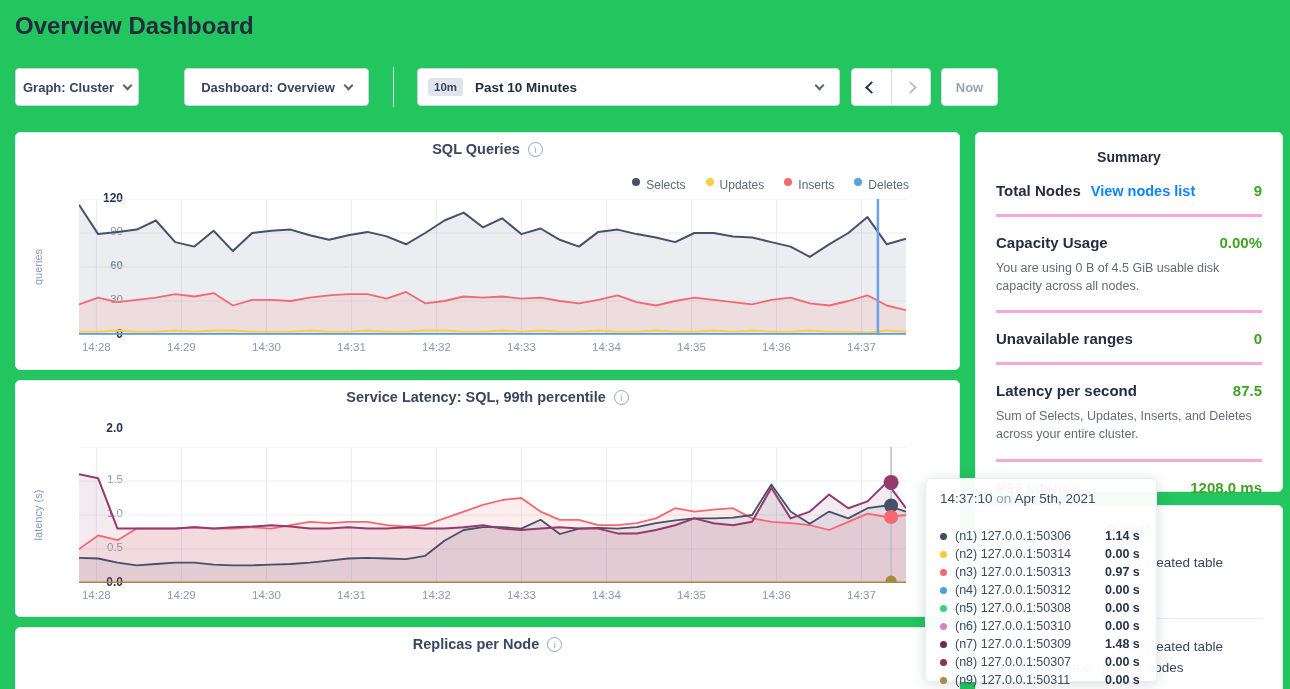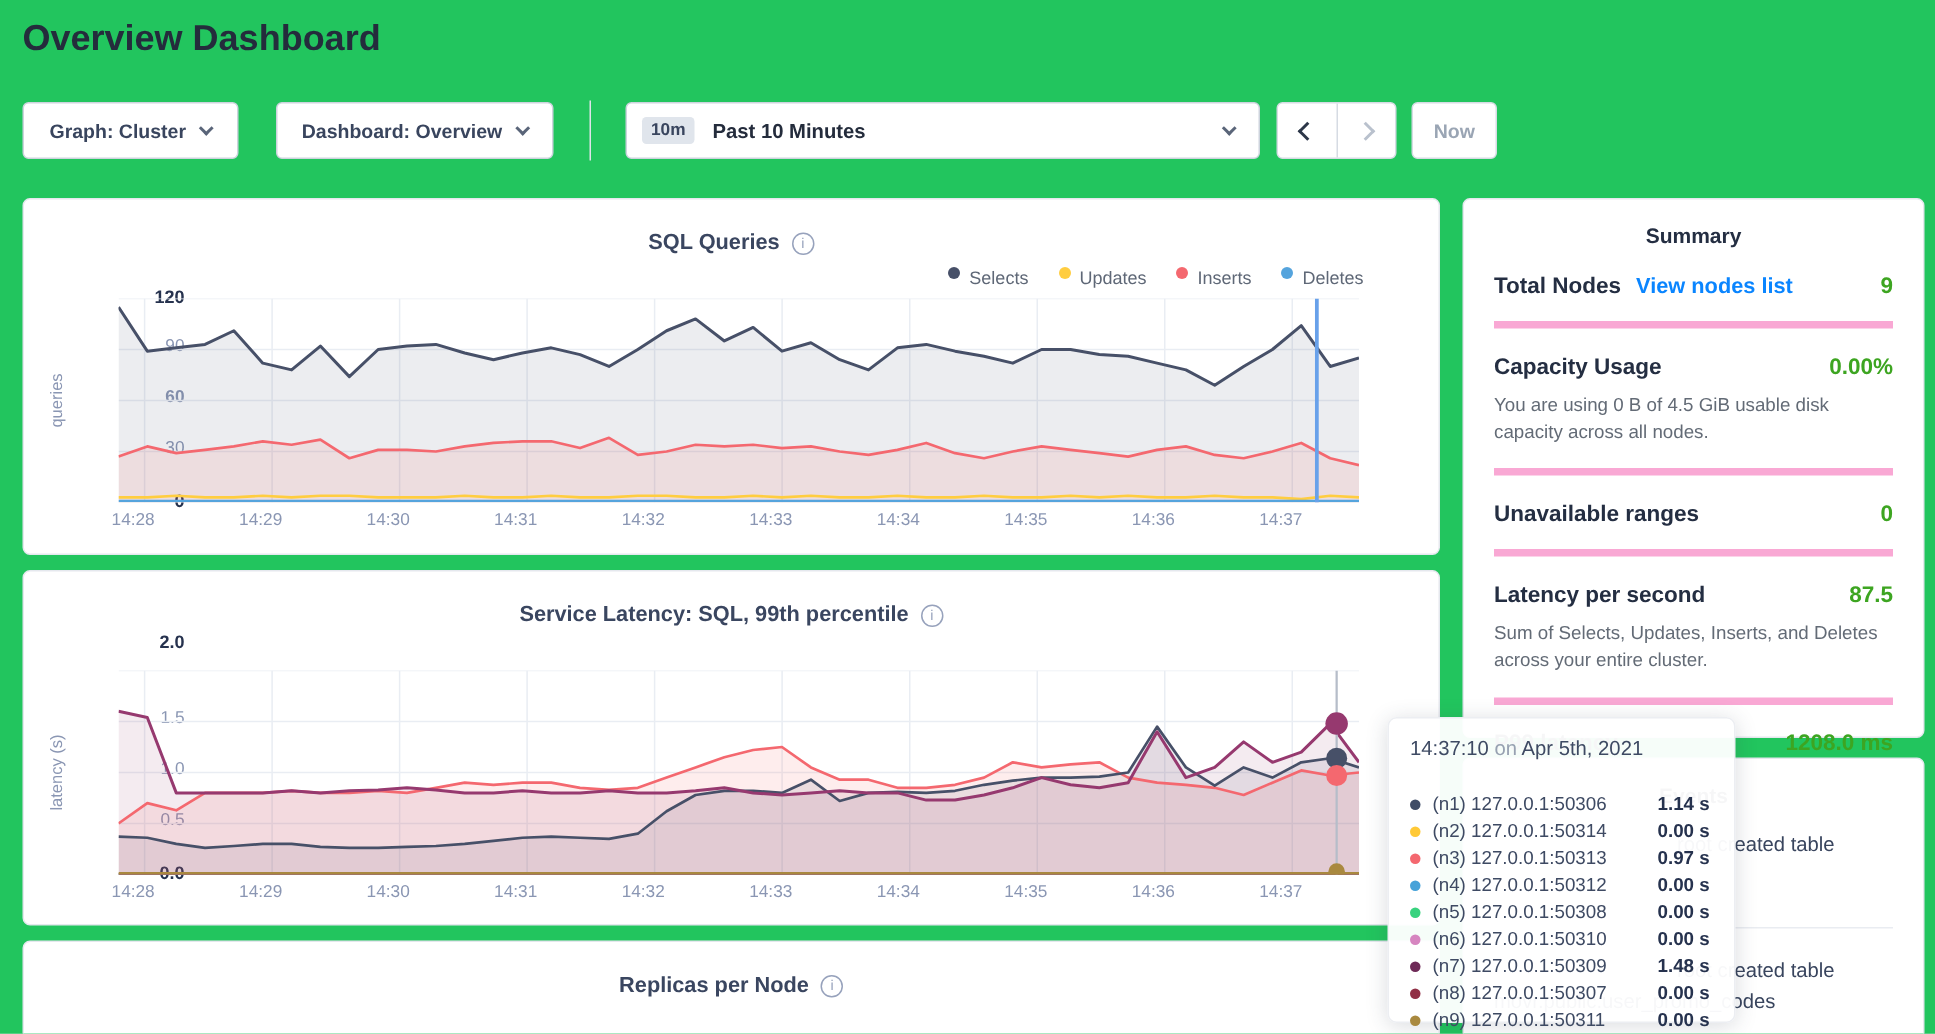--- a/index.html
+++ b/index.html
@@ -21,40 +21,40 @@
   .arrows { position: absolute; left: 851px; top: 68px; width: 80px; height: 38px; background: #fff; border: 1px solid #d6dbe3; border-radius: 4px; display: flex; }
   .arrow-btn { flex: 1; display: flex; align-items: center; justify-content: center; cursor: pointer; }
   .arrow-btn + .arrow-btn { border-left: 1px solid #d6dbe3; }
   .chev-l { width: 9px; height: 9px; border-left: 2.5px solid #2c3648; border-bottom: 2.5px solid #2c3648; transform: rotate(45deg); }
   .chev-r { width: 9px; height: 9px; border-right: 2.5px solid #b9c1cd; border-top: 2.5px solid #b9c1cd; transform: rotate(45deg); }
   .now-btn { position: absolute; left: 941px; top: 68px; width: 57px; height: 38px; background: #fff; border: 1px solid #d6dbe3; border-radius: 4px;
         color: #9aa5b4; font-weight: 700; font-size: 13px; display: flex; align-items: center; justify-content: center; cursor: pointer; }
 
   
   .panel { position: absolute; background: #fff; border: 1px solid #e5e8ee; border-radius: 5px; }
-  .panel-title { text-align: center; margin-top: 21px; font-size: 14.5px; font-weight: 700; color: #3a4660;
+  .panel-title { text-align: center; margin-top: 8px; font-size: 14.5px; font-weight: 700; color: #3a4660;
         display: flex; align-items: center; justify-content: center; gap: 8px; }
   .info-icon { display: inline-flex; width: 15px; height: 15px; border: 1px solid #97a2bc; border-radius: 50%;
         align-items: center; justify-content: center; font-size: 9.5px; color: #97a2bc; font-style: normal; font-weight: 400; }
 
   .plot-wrap { position: absolute; left: 63px; top: 66px; }
   .ylab-col .ytick { position: absolute; right: 836px; width: 46px; text-align: right; font-size: 11.5px; color: #8a96b3; }
   .ylab-col .ytick.strong { font-weight: 700; color: #26324e; font-size: 12px; }
-  .xlab-row .xtick { position: absolute; top: 208px; width: 44px; font-size: 11.5px; color: #8a96b3; }
+  .xlab-row .xtick { position: absolute; top: 208px; width: 44px; text-align: center; font-size: 11.5px; color: #8a96b3; }
   .axis-name { position: absolute; left: 14px; top: 66px; height: 136px; width: 16px; display: flex; align-items: center; justify-content: center; }
   .axis-name span { transform: rotate(-90deg); white-space: nowrap; font-size: 11px; color: #8a96b3; }
 
   .legend { position: absolute; right: 50px; top: 45px; display: flex; gap: 20px; }
   .lg-item { display: flex; align-items: flex-start; gap: 6px; font-size: 12px; color: #5f6877; cursor: pointer; }
   .lg-dot { width: 8px; height: 8px; border-radius: 50%; display: inline-block; }
 
   
   .summary-panel { left: 975px; top: 132px; width: 308px; height: 360px; padding: 16px 20px 0; }
   .summary-title { text-align: center; font-size: 14px; font-weight: 700; color: #242e42; }
-  .sum-row { padding: 17px 0 15px; border-bottom: 5px solid #f9a8d4; }
+  .sum-row { padding: 17px 0 15px; border-bottom: 3px solid #f9a8d4; }
   .sum-row:last-child { border-bottom: none; }
   .sum-head { display: flex; align-items: baseline; }
   .sum-label { font-size: 15px; font-weight: 700; color: #242e42; }
   .sum-link { font-size: 14.5px; font-weight: 700; color: #0a85ff; margin-left: 10px; cursor: pointer; text-decoration: none; }
   .sum-value { margin-left: auto; font-size: 15px; font-weight: 700; color: #3da521; }
   .sum-desc { margin-top: 8px; font-size: 12.5px; color: #636b76; line-height: 1.45; }
 
   
   .events-panel { left: 975px; top: 505px; width: 308px; height: 220px; padding: 16px 20px 0; }
   .events-title { text-align: center; font-size: 14px; font-weight: 700; color: #242e42; }
@@ -78,21 +78,21 @@
 
   svg { display: block; }
 </style>
 </head>
 <body>
 
 <div class="root">
 
   <h1 class="page-title">Overview Dashboard</h1>
 
-  <div class="dd" style="left:15px;width:144px;">
+  <div class="dd" style="left:15px;width:124px;">
     <span>Graph: Cluster</span>
     <span class="chev"></span>
   </div>
   <div class="dd" style="left:184px;width:185px;">
     <span>Dashboard: Overview</span>
     <span class="chev"></span>
   </div>
   <div class="vsep"></div>
   <div class="time-select">
     <span class="time-badge">10m</span>

